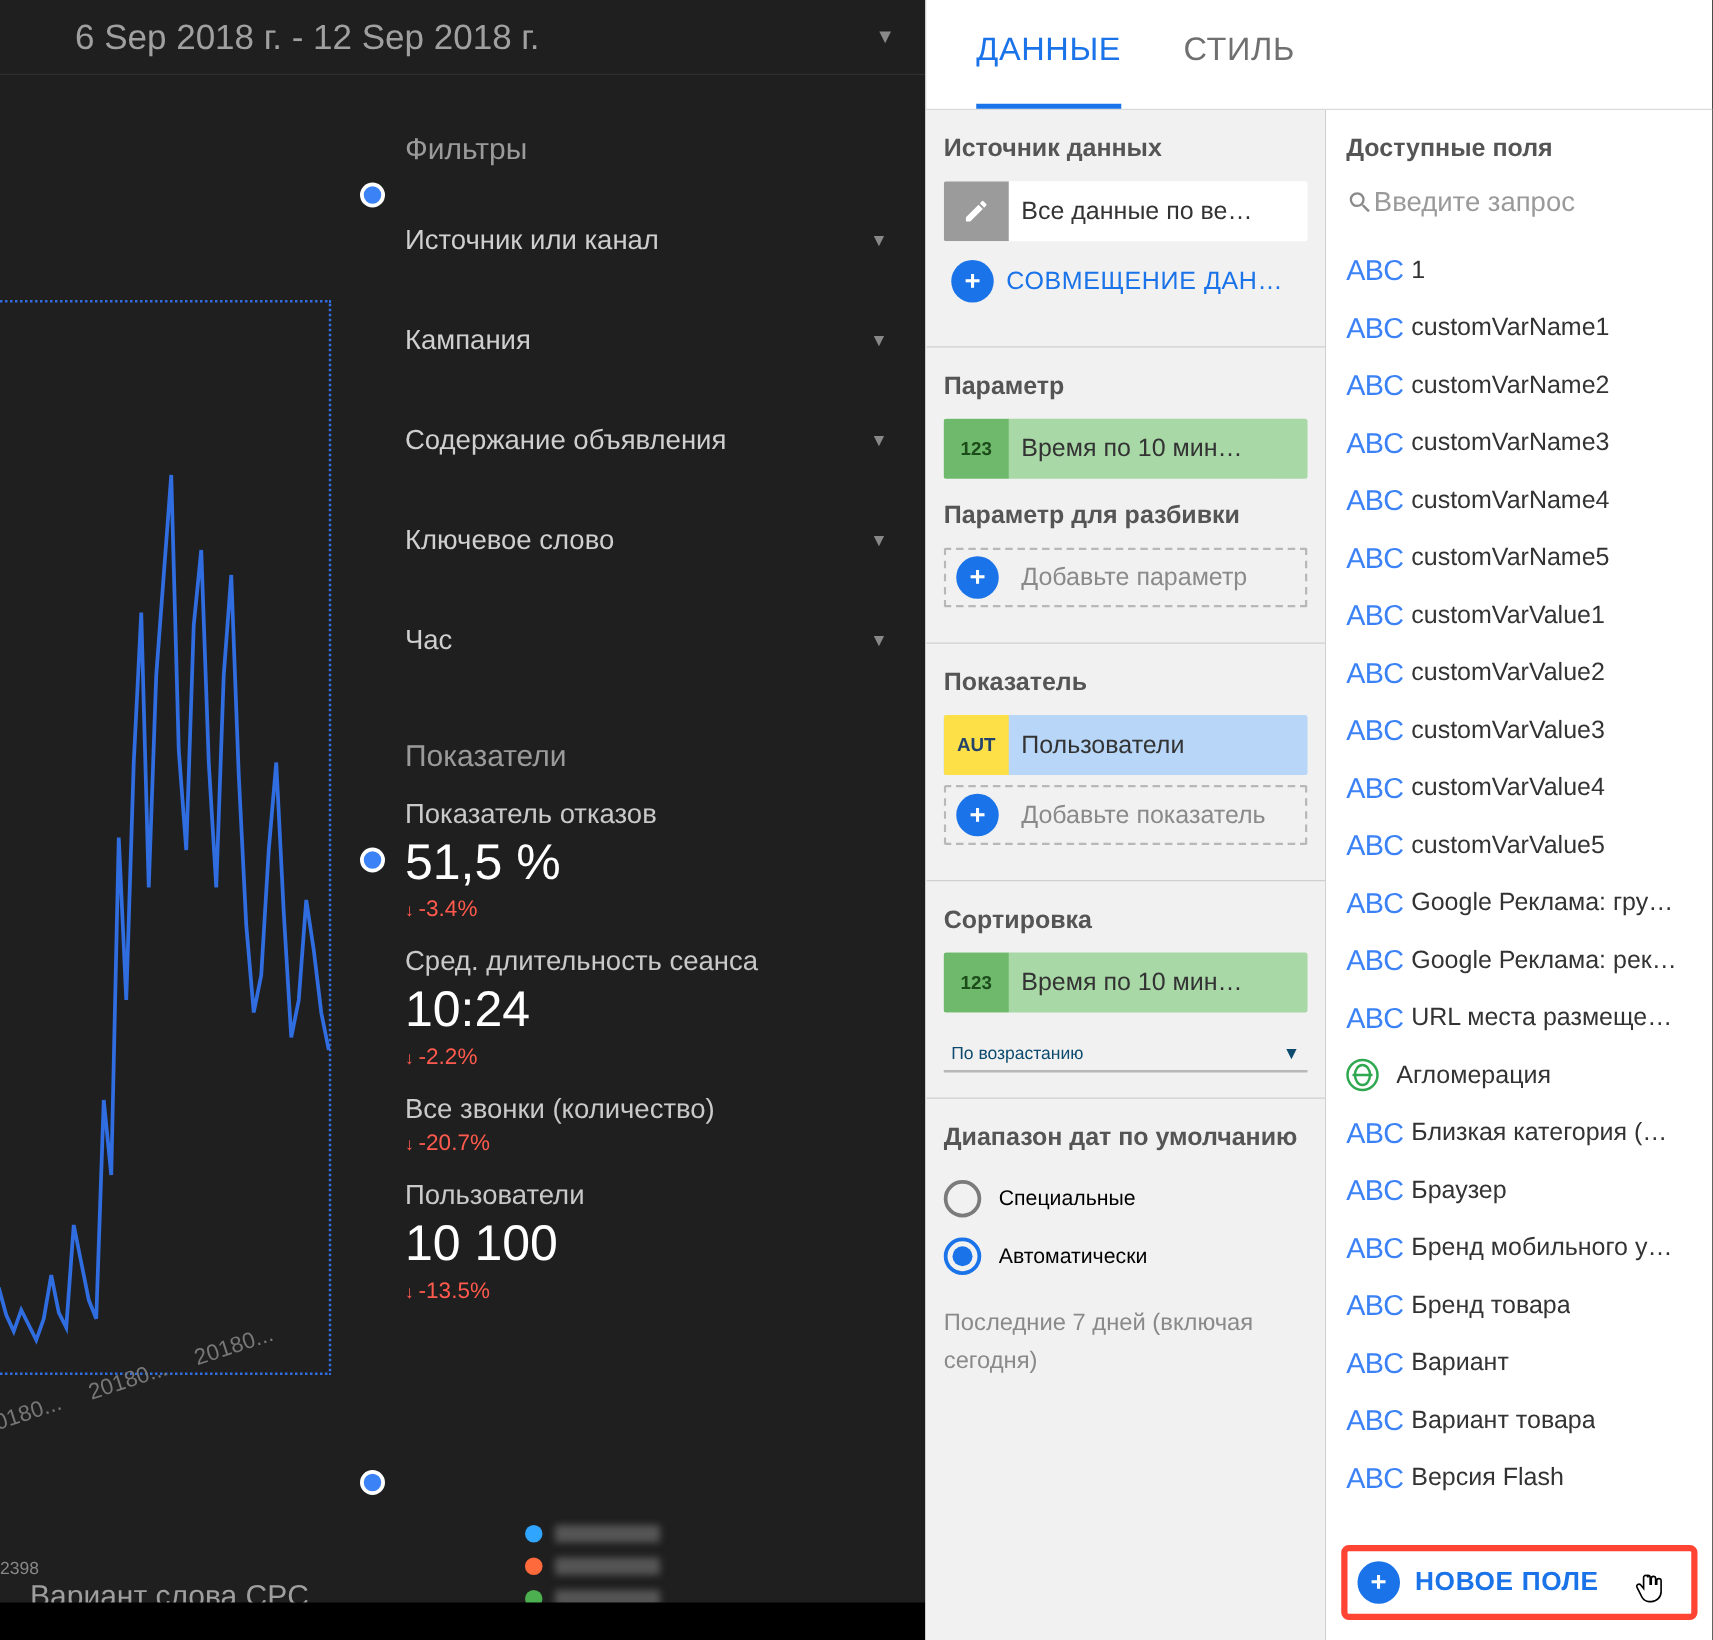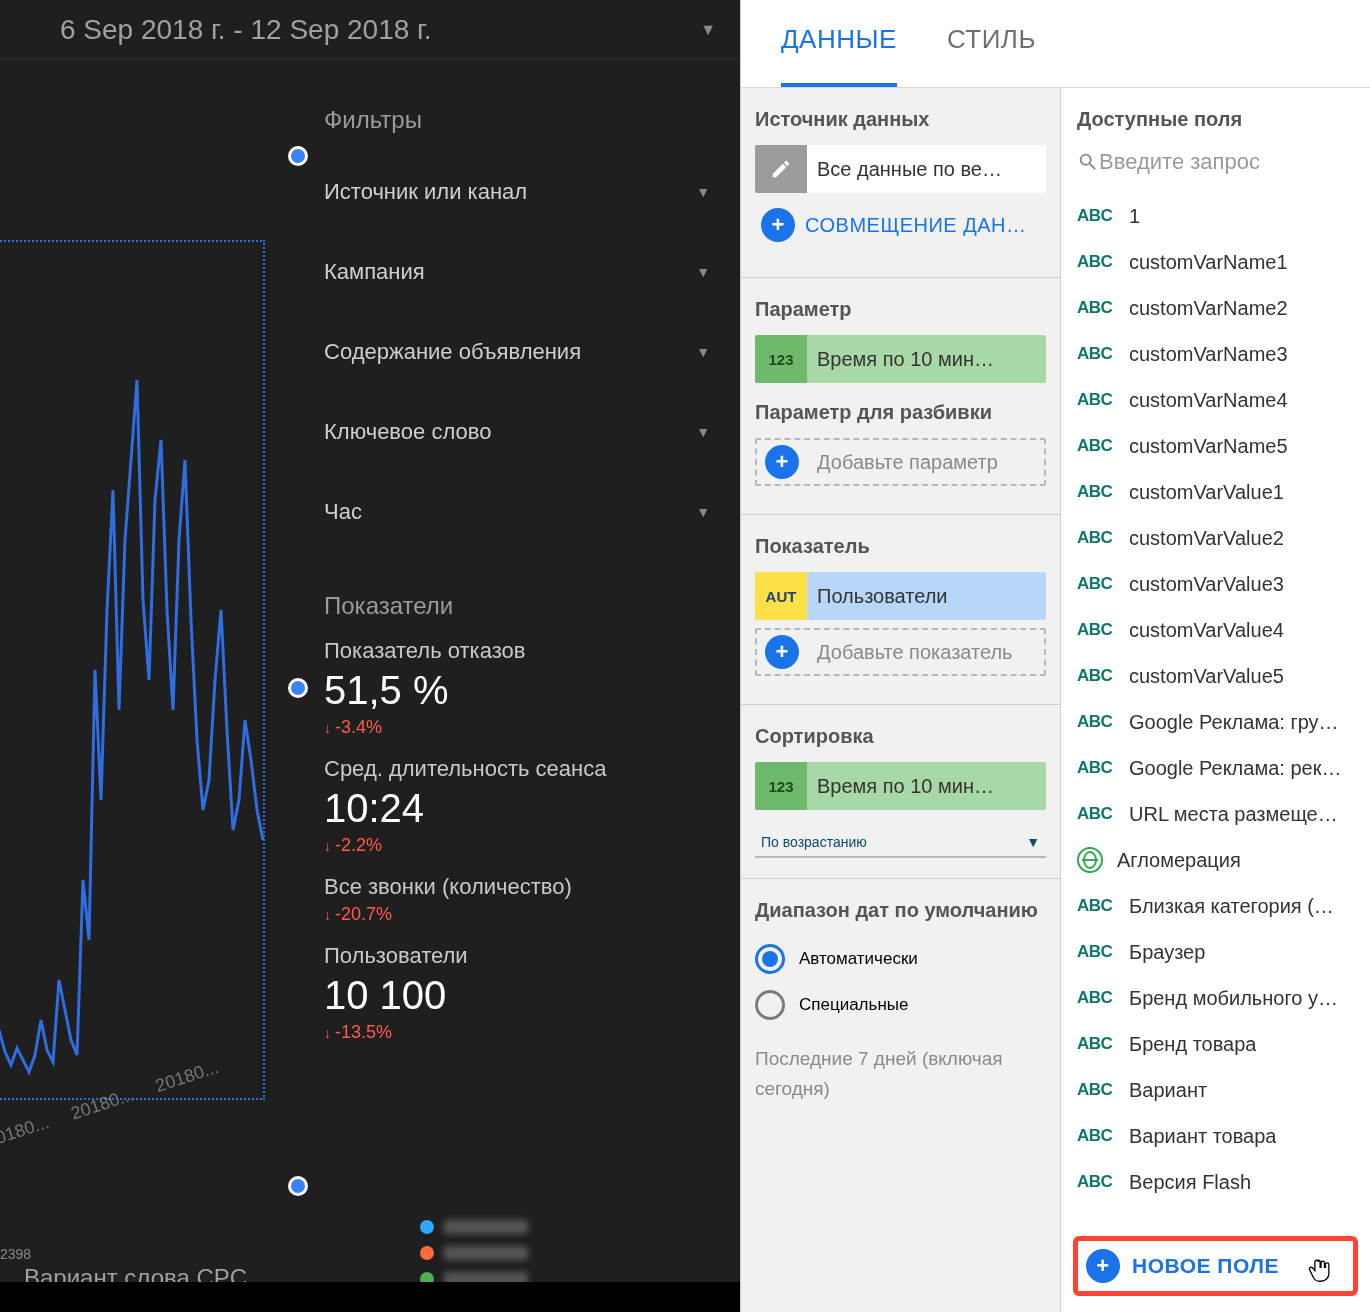--- a/index.html
+++ b/index.html
@@ -156,21 +156,21 @@
   }
   .search input::placeholder { color:#9a9a9a; }
   .flist { flex:1; overflow:hidden; }
   .fitem {
     display:flex; align-items:center; gap:14px;
     padding: 10px 16px; height:46px; cursor:grab;
   }
   .fitem .ftype {
     font-family: "Arial Narrow", Arial, sans-serif;
     font-stretch: condensed;
-    font-size: 17px; font-weight:700; color:#0f766e; width:38px; letter-spacing: -0.5px;
+    font-size: 23px; font-weight:400; color:#3b82f6; width:38px; letter-spacing: -0.5px;
   }
   .fitem .ftype.globe {
     width:26px; height:26px; border-radius:50%;
     border: 2px solid #2fa84f; position:relative; letter-spacing:0;
   }
   .fitem .ftype.globe::before {
     content:""; position:absolute; left:3px; right:3px; top:50%; height:2px; background:#2fa84f; transform:translateY(-50%);
   }
   .fitem .ftype.globe::after {
     content:""; position:absolute; top:2px; bottom:2px; left:50%; width:10px; border:2px solid #2fa84f; border-radius:50%; transform:translateX(-50%);
@@ -345,26 +345,26 @@
         </div>
         <div class="sort-dd">
           <span>По возрастанию</span>
           <span>▼</span>
         </div>
       </div>
 
       <div class="cfg-section" style="border-bottom:none;">
         <div class="cfg-label">Диапазон дат по умолчанию</div>
         <div class="radio-row">
+          <span class="radio"></span>
+          <span>Специальные</span>
+        </div>
+        <div class="radio-row">
           <span class="radio checked"></span>
           <span>Автоматически</span>
-        </div>
-        <div class="radio-row">
-          <span class="radio"></span>
-          <span>Специальные</span>
         </div>
         <div class="hint">Последние 7 дней (включая сегодня)</div>
       </div>
     </div>
 
     <div class="fields-col">
       <div class="fields-header">Доступные поля</div>
       <div class="search">
         <svg width="24" height="24" viewBox="0 0 24 24" fill="#8a8a8a">
             <path d="M15.5 14h-.79l-.28-.27A6.47 6.47 0 0 0 16 9.5 6.5 6.5 0 1 0 9.5 16a6.47 6.47 0 0 0 4.23-1.57l.27.28v.79l5 4.99L20.49 19l-4.99-5zM9.5 14A4.5 4.5 0 1 1 14 9.5 4.5 4.5 0 0 1 9.5 14z"></path>

